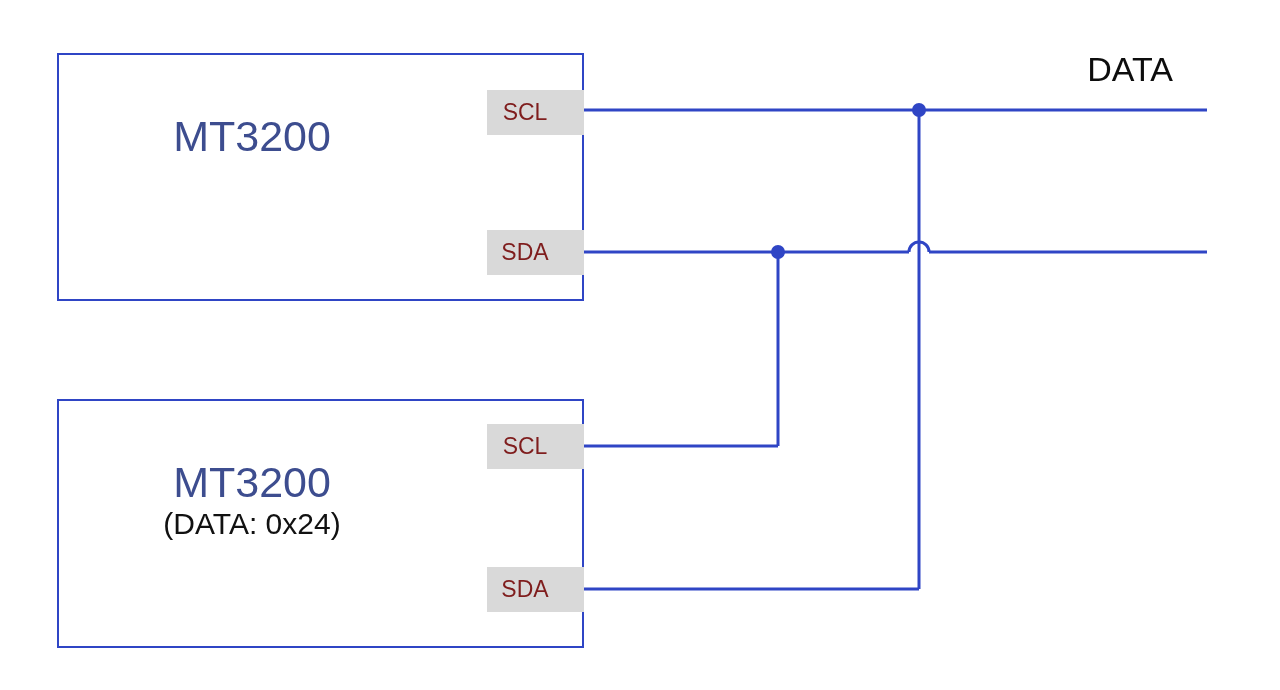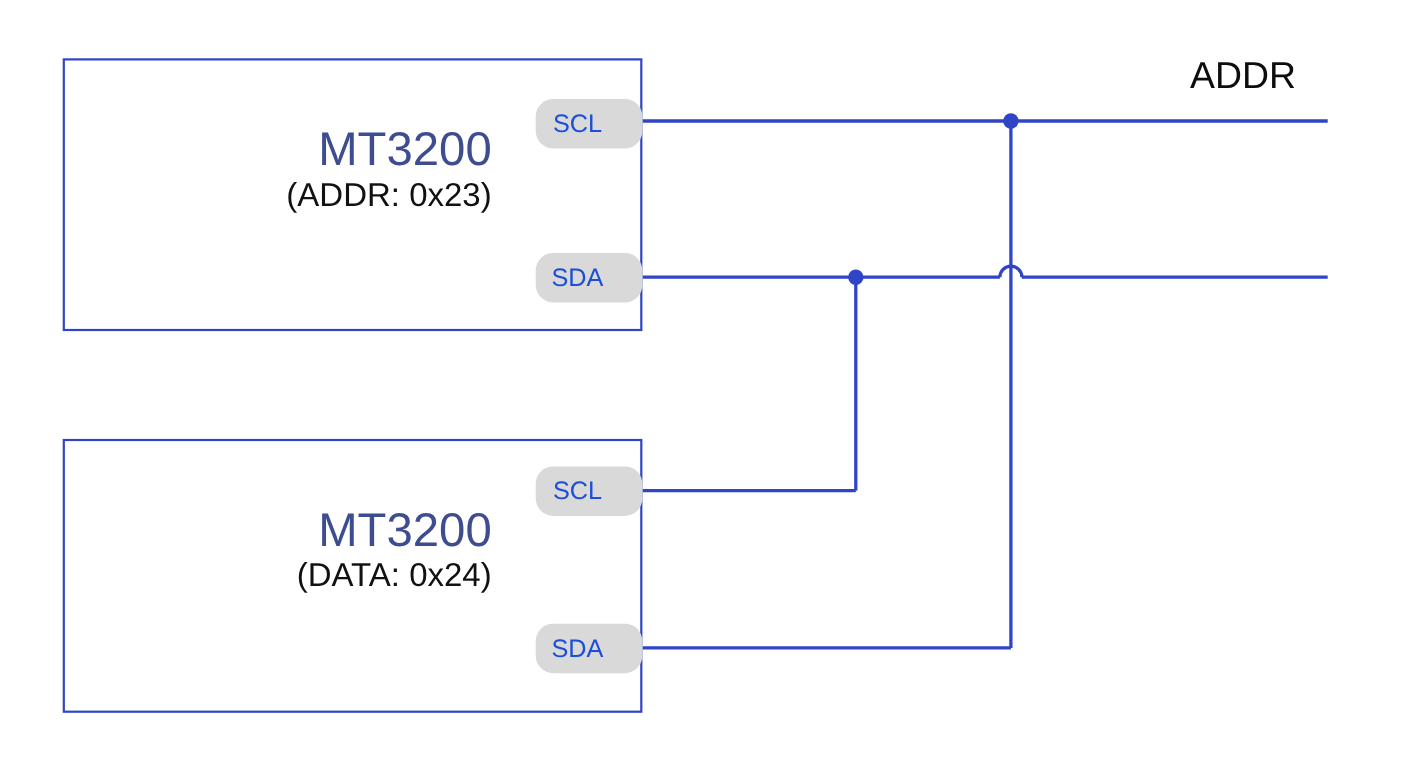--- a/index.html
+++ b/index.html
@@ -27,49 +27,48 @@
   .device {
     position: absolute;
     box-sizing: border-box;
     border: 2px solid #2f45c5;
     background: #ffffff;
   }
   .device-labels {
     position: absolute;
     left: 0;
     right: 0;
-    text-align: right;
+    text-align: center;
     pointer-events: none;
   }
   .device-title {
     font-size: 43px;
     color: #3d4d8f;
     line-height: 1.02;
     letter-spacing: 0px;
     white-space: nowrap;
   }
   .device-subtitle {
     font-size: 30px;
     color: #111111;
     line-height: 1.05;
     margin-top: 3px;
     white-space: nowrap;
   }
   .pin {
     position: absolute;
     box-sizing: border-box;
     background: #d9d9d9;
-    color: #1d4ed8;
+    color: #7f1d1d;
     font-size: 23px;
     display: flex;
     align-items: center;
     justify-content: center;
     padding-right: 21px;
     white-space: nowrap;
-    border-radius: 16px;
   }
   .bus-label {
     position: absolute;
     font-size: 34px;
     color: #0d0d0d;
     white-space: nowrap;
     text-align: center;
   }
 </style>
 </head>
@@ -96,21 +95,20 @@
     <line x1="584" y1="446" x2="778" y2="446" stroke="#2f45c5" stroke-width="3"></line>
 
     <circle cx="919" cy="110" r="7" fill="#2f45c5"></circle>
     <circle cx="778" cy="252" r="7" fill="#2f45c5"></circle>
   </svg>
 
   <div class="device" style="left:57px; top:53px; width:527px; height:248px;">
   </div>
   <div class="device-labels" style="left:57px; top:115px; width:390px;">
     <div class="device-title">MT3200</div>
-    <div class="device-subtitle">(ADDR: 0x23)</div>
   </div>
   <div class="pin" style="left:487px; top:90px; width:97px; height:45px;">
     <span>SCL</span>
   </div>
   <div class="pin" style="left:487px; top:230px; width:97px; height:45px;">
     <span>SDA</span>
   </div>
 
   <div class="device" style="left:57px; top:399px; width:527px; height:249px;">
   </div>
@@ -118,15 +116,15 @@
     <div class="device-title">MT3200</div>
     <div class="device-subtitle">(DATA: 0x24)</div>
   </div>
   <div class="pin" style="left:487px; top:424px; width:97px; height:45px;">
     <span>SCL</span>
   </div>
   <div class="pin" style="left:487px; top:567px; width:97px; height:45px;">
     <span>SDA</span>
   </div>
 
-  <div class="bus-label" style="left:1010px; top:50px; width:240px;">ADDR</div>
+  <div class="bus-label" style="left:1010px; top:50px; width:240px;">DATA</div>
 
 </div>
 
 </body></html>

